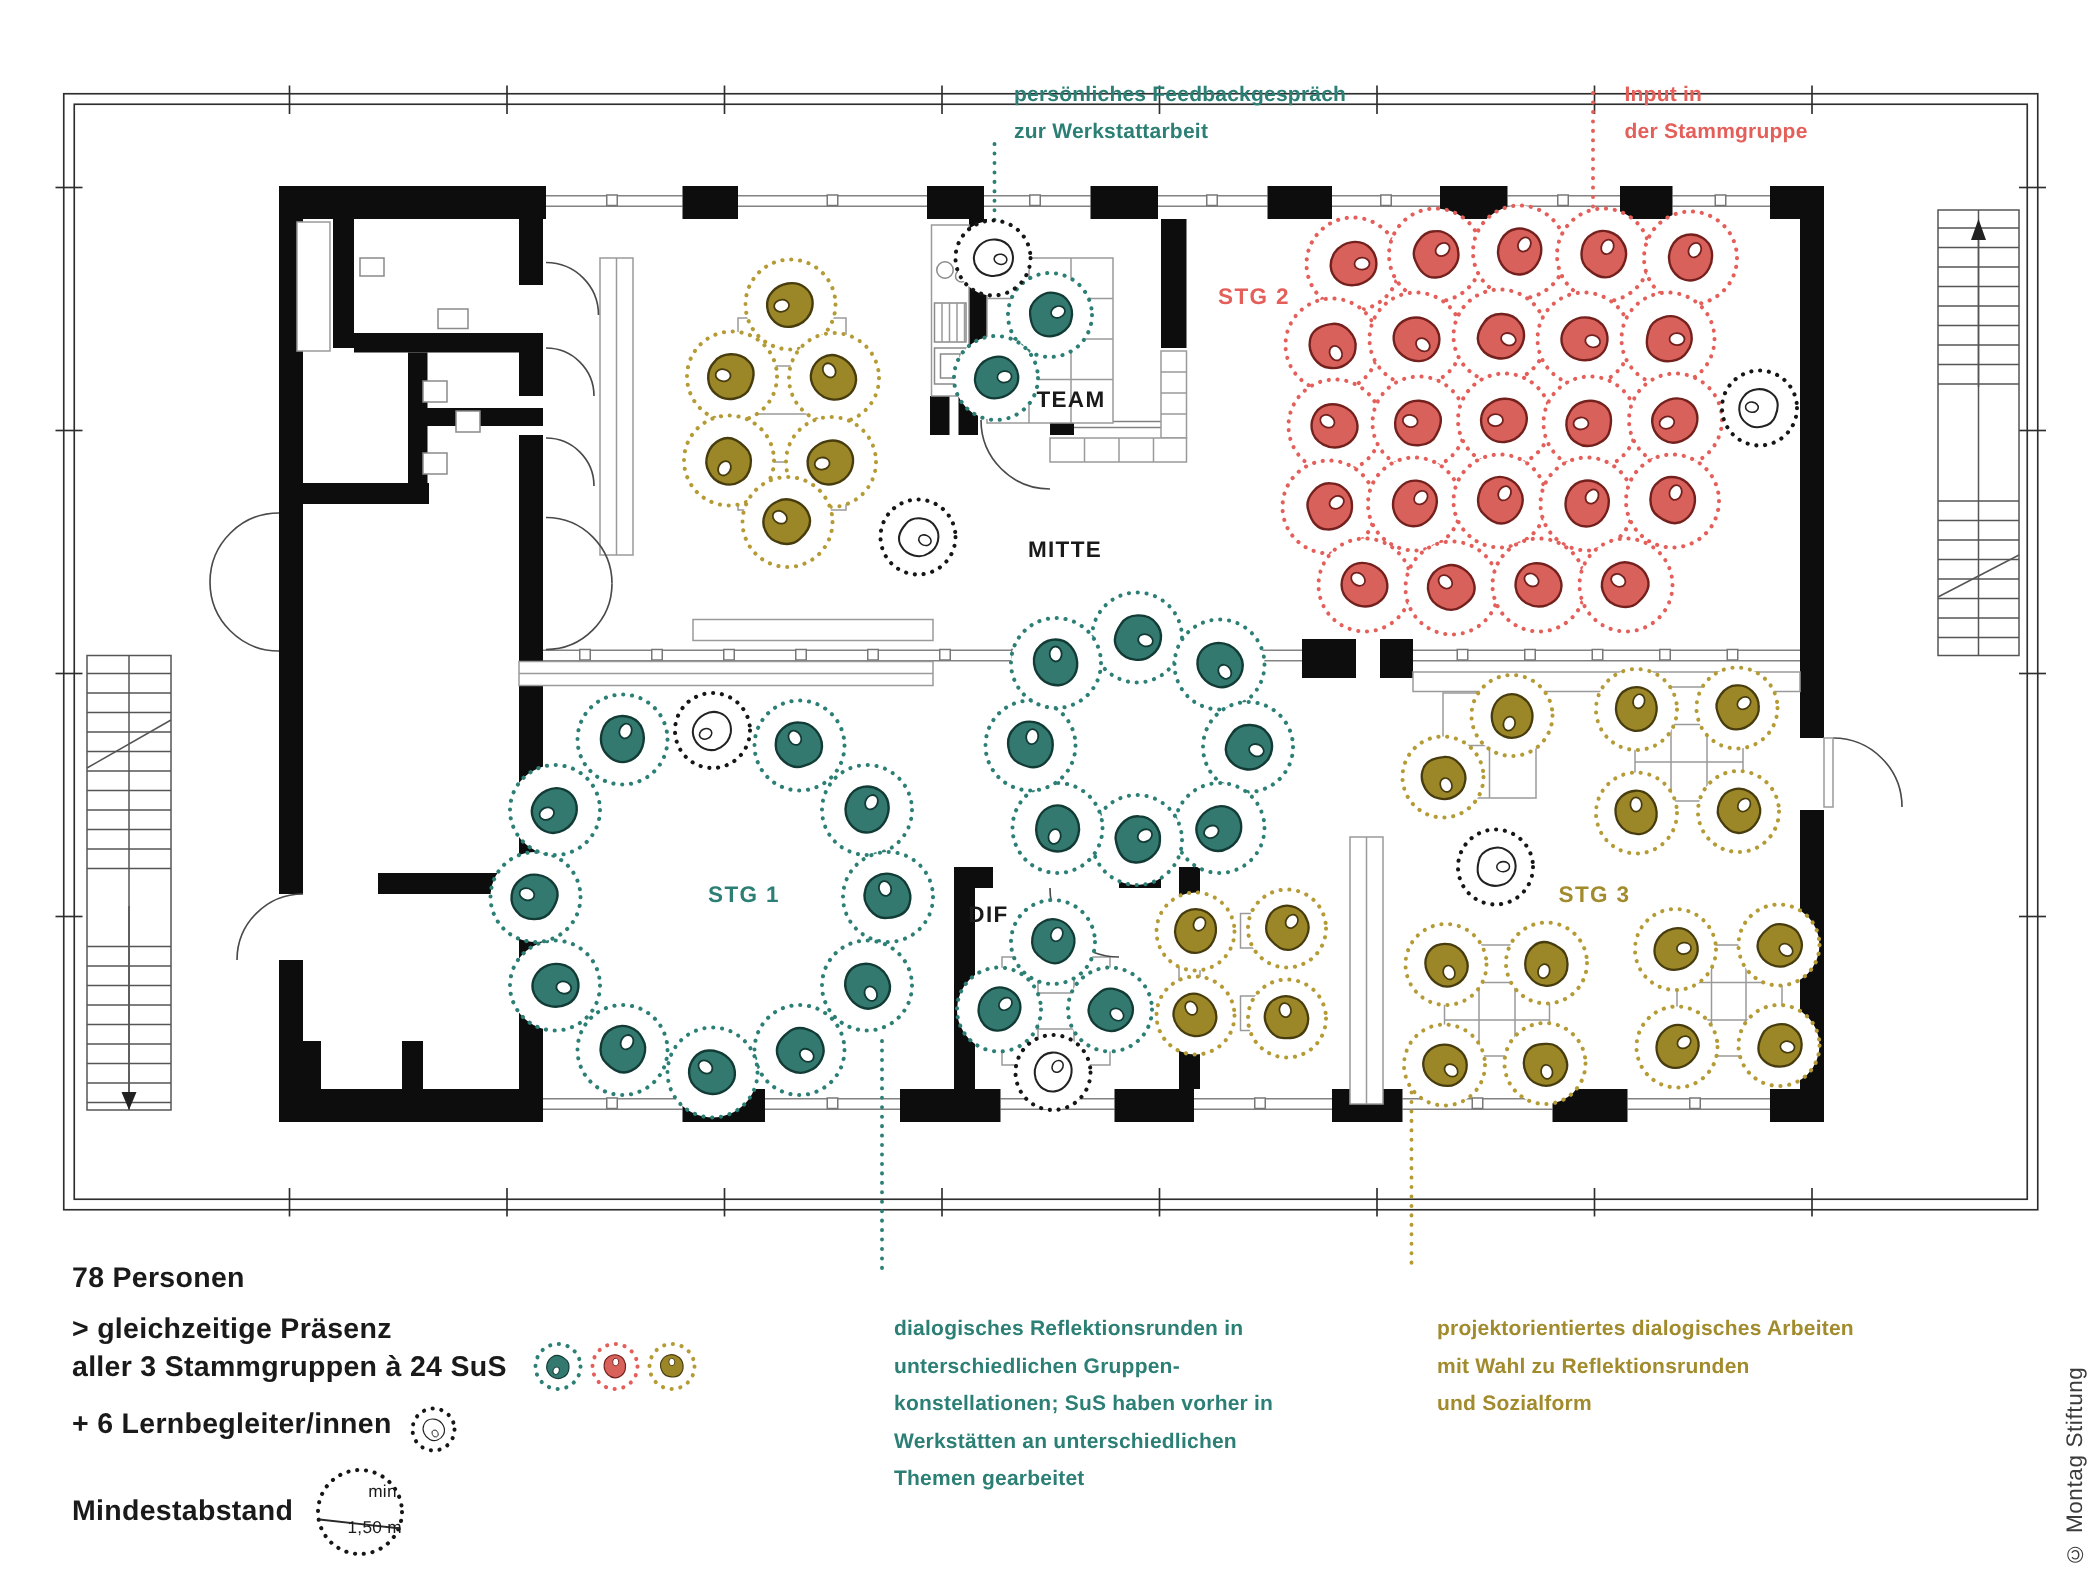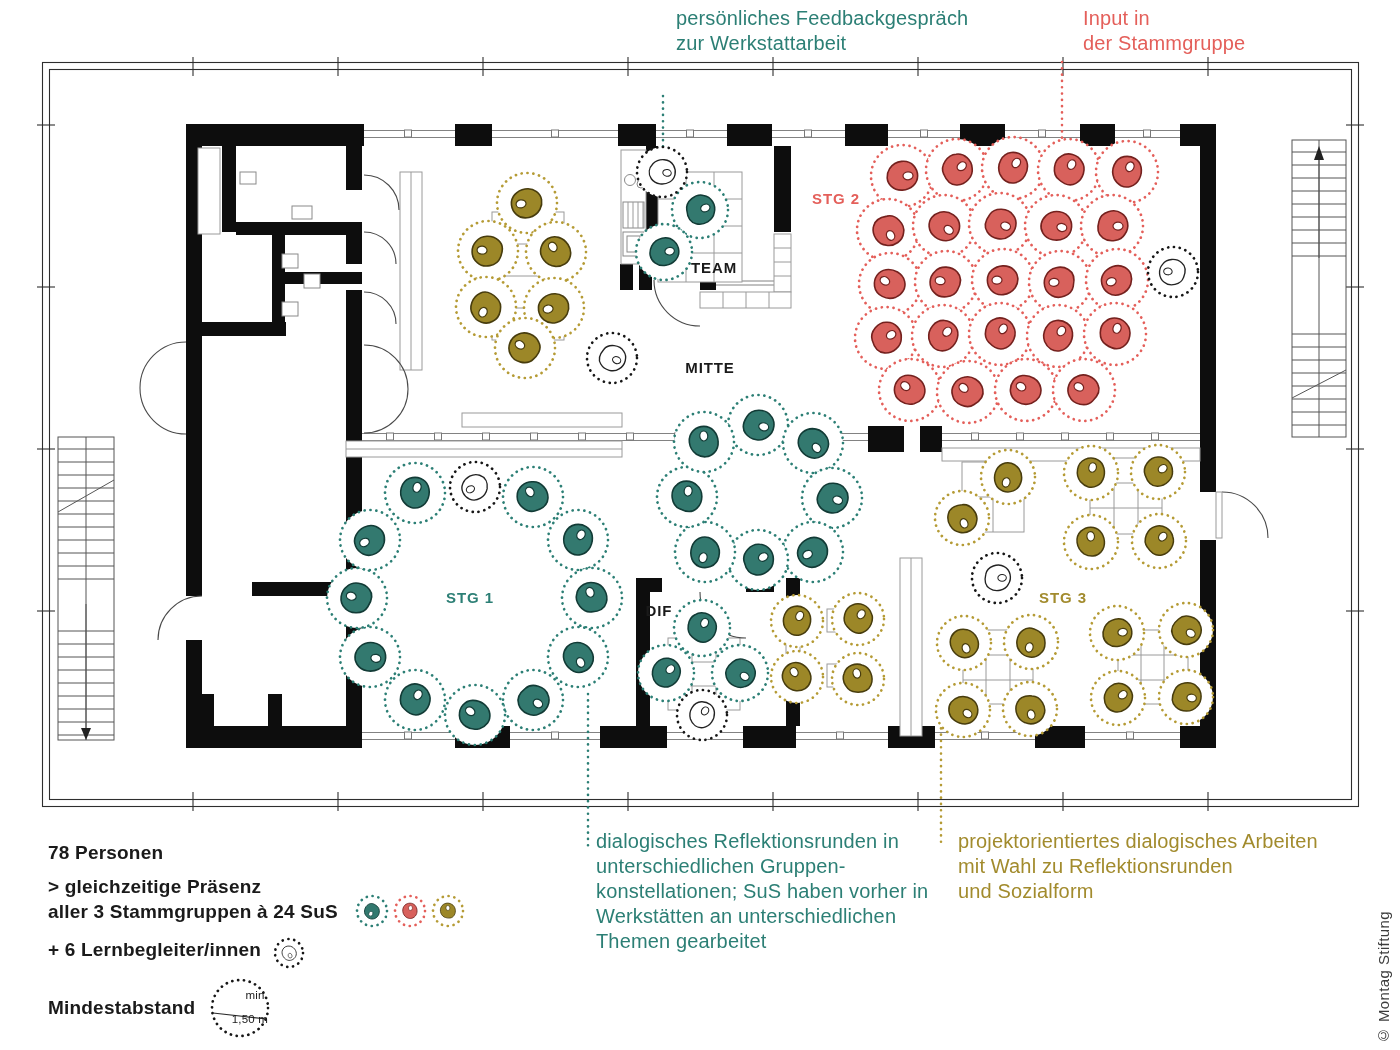--- a/index.html
+++ b/index.html
@@ -1,20 +1,20 @@
 <!DOCTYPE html>
 <html><head>
 <meta charset="utf-8">
 <style>
   html,body{margin:0;padding:0;background:#fff;}
   body{width:1400px;height:1050px;position:relative;overflow:hidden;
        font-family:"Liberation Sans",sans-serif;color:#1a1a1a;}
   svg{position:absolute;left:0;top:0;}
   .abs{position:absolute;}
-  .ann{font-size:20px;line-height:25px;letter-spacing:.15px;font-weight:400;}
+  .ann{font-size:14px;line-height:25px;letter-spacing:.15px;font-weight:700;margin-top:44px;}
   .room-label{font-size:15px;font-weight:700;letter-spacing:.9px;
               transform:translate(-50%,-50%);white-space:nowrap;}
   .legend-line{font-size:19px;font-weight:600;letter-spacing:.2px;white-space:nowrap;}
   .small-lbl{font-size:11.5px;font-weight:500;text-align:right;letter-spacing:.2px;}
   .credit{writing-mode:vertical-rl;transform:rotate(180deg);font-size:15px;color:#3c3c3c;
           letter-spacing:.4px;}
   
   .wall{fill:#0d0d0d;stroke:none;}
   .thin{fill:none;stroke:#2e2e2e;stroke-width:1.1;}
   .glass{fill:none;stroke:#828282;stroke-width:1;}
@@ -743,21 +743,21 @@
   <div>konstellationen; SuS haben vorher in</div>
   <div>Werkstätten an unterschiedlichen</div>
   <div>Themen gearbeitet</div>
 </div>
 <div class="abs ann" style="left: 958px; top: 829px; color: rgb(162, 139, 45);">
   <div>projektorientiertes dialogisches Arbeiten</div>
   <div>mit Wahl zu Reflektionsrunden</div>
   <div>und Sozialform</div>
 </div>
 
-<div class="abs room-label" style="left: 470px; top: 597px; color: rgb(44, 127, 117);">STG 1</div>
+<div class="abs room-label" style="left: 496px; top: 597px; color: rgb(44, 127, 117);">STG 1</div>
 <div class="abs room-label" style="left: 836px; top: 198px; color: rgb(228, 95, 90);">STG 2</div>
 <div class="abs room-label" style="left: 1063px; top: 597px; color: rgb(162, 139, 45);">STG 3</div>
 <div class="abs room-label" style="left:710px;top:367px;">MITTE</div>
 <div class="abs room-label" style="left:714px;top:267px;">TEAM</div>
 <div class="abs room-label" style="left:659px;top:610px;">DIF</div>
 
 <div class="abs legend-line" style="left:48px;top:842px;">78 Personen</div>
 <div class="abs legend-line" style="left:48px;top:876px;">&gt; gleichzeitige Präsenz</div>
 <div class="abs legend-line" style="left:48px;top:901px;">aller 3 Stammgruppen à 24 SuS</div>
 <div class="abs legend-line" style="left:48px;top:939px;">+ 6 Lernbegleiter/innen</div>

